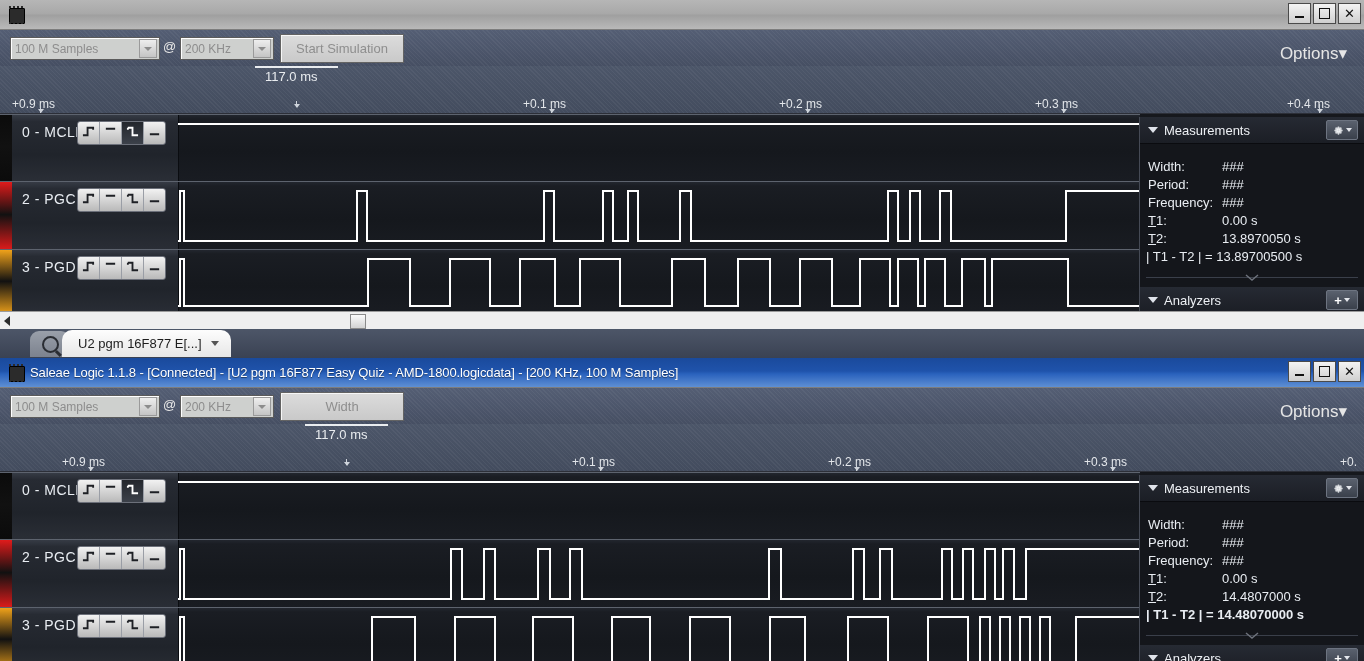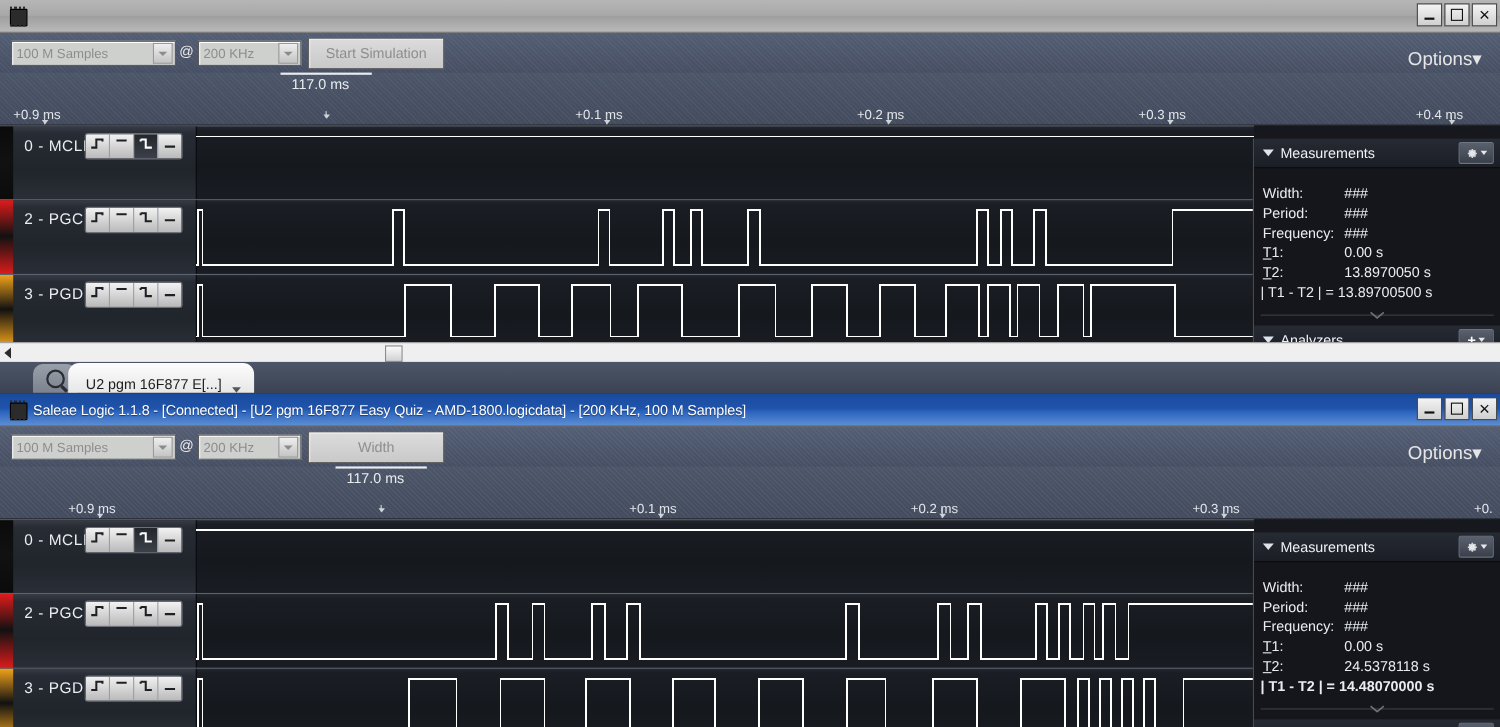--- a/index.html
+++ b/index.html
@@ -85,21 +85,21 @@
      background:linear-gradient(to bottom,#f2f2f2,#b9b9b9);border:1px solid #6c707a;border-radius:3px;
      overflow:hidden;}
   .trigbtn{width:21px;height:100%;border-right:1px solid #9a9ea6;
      display:flex;align-items:center;justify-content:center;}
   .trigbtn:last-child{border-right:none;}
   .trigbtn.sel{background:linear-gradient(to bottom,#23262c,#3c414a);}
   .wavearea{position:absolute;left:178px;top:0;right:0;height:100%;overflow:hidden;}
   .wavearea svg{display:block;}
 
   
-  .rightpanel{position:absolute;right:0;top:12px;width:224px;height:100%;
+  .rightpanel{position:absolute;right:0;top:3px;width:224px;height:100%;
      background:#14161b;border-left:1px solid #454a55;}
   .panelhdr{position:relative;height:26px;display:flex;align-items:center;
      background:linear-gradient(to bottom,#262a33,#1b1e25);border-bottom:1px solid #0a0b0f;}
   .panelhdr .tri{margin:0 6px 0 8px;border-left:5px solid transparent;border-right:5px solid transparent;
      border-top:6px solid #dfe3ea;}
   .panelhdr .ttl{font-size:13px;color:#eef1f5;}
   .panelbtn{position:absolute;right:6px;top:3px;width:30px;height:18px;
      background:linear-gradient(to bottom,#5a616e,#3a404b);border:1px solid #6d7481;border-radius:2px;
      display:flex;align-items:center;justify-content:center;gap:2px;}
   .gear{width:11px;height:11px;position:relative;}
@@ -121,21 +121,21 @@
   .tabstrip .thumb{position:absolute;left:350px;width:14px;height:13px;top:2px;
      background:linear-gradient(to bottom,#fbfbfb,#d2d2d2);border:1px solid #8a8a8a;}
   .searchtab{position:absolute;left:30px;top:2px;width:40px;height:26px;
      background:linear-gradient(to bottom,#9aa0aa,#7c828e);border-radius:9px 9px 0 0;
      display:flex;align-items:center;justify-content:center;}
   .magn{width:13px;height:13px;border:2.5px solid #2a2d33;border-radius:50%;position:relative;}
   .magn::after{content:"";position:absolute;right:-5px;bottom:-4px;width:7px;height:2.5px;
      background:#2a2d33;transform:rotate(45deg);}
   .filetab{position:absolute;left:62px;top:1px;height:27px;padding:0 12px 0 16px;
      background:linear-gradient(to bottom,#fdfdfd,#e7e7e7);border-radius:10px 10px 0 0;
-     display:flex;align-items:flex-end;gap:9px;}
+     display:flex;align-items:center;gap:9px;}
   .filetab .nm{font-size:13px;color:#1d1d1d;white-space:nowrap;}
   .filetab .cv{border-left:4px solid transparent;border-right:4px solid transparent;border-top:5px solid #555;}
 </style>
 </head>
 <body>
 
 <div class="window" id="win-top">
 
   <div class="titlebar inactive">
     <div class="tb-icon">
@@ -532,21 +532,21 @@
           <div class="measrow">
             <span class="k">Frequency:</span>
             <span class="v">###</span>
           </div>
           <div class="measrow">
             <span class="k"><u>T</u>1:</span>
             <span class="v">0.00 s</span>
           </div>
           <div class="measrow">
             <span class="k"><u>T</u>2:</span>
-            <span class="v">24.5378118 s</span>
+            <span class="v">14.4807000 s</span>
           </div>
           <div class="measrow" style="margin-left: -2px; font-weight: bold;">| T1 - T2 |  =  14.48070000 s</div>
         </div>
       <div class="measdiv" style="top:160px;"></div>
       <svg class="measchev" style="top:157px;" viewBox="0 0 14 7">
         <path d="M1 1 L7 6 L13 1" fill="none" stroke="#6e737d" stroke-width="1.4"></path>
       </svg>
       <div class="panelhdr" style="position:absolute;left:0;right:0;top:170px;">
         <span class="tri"></span>
         <span class="ttl">Analyzers</span>

